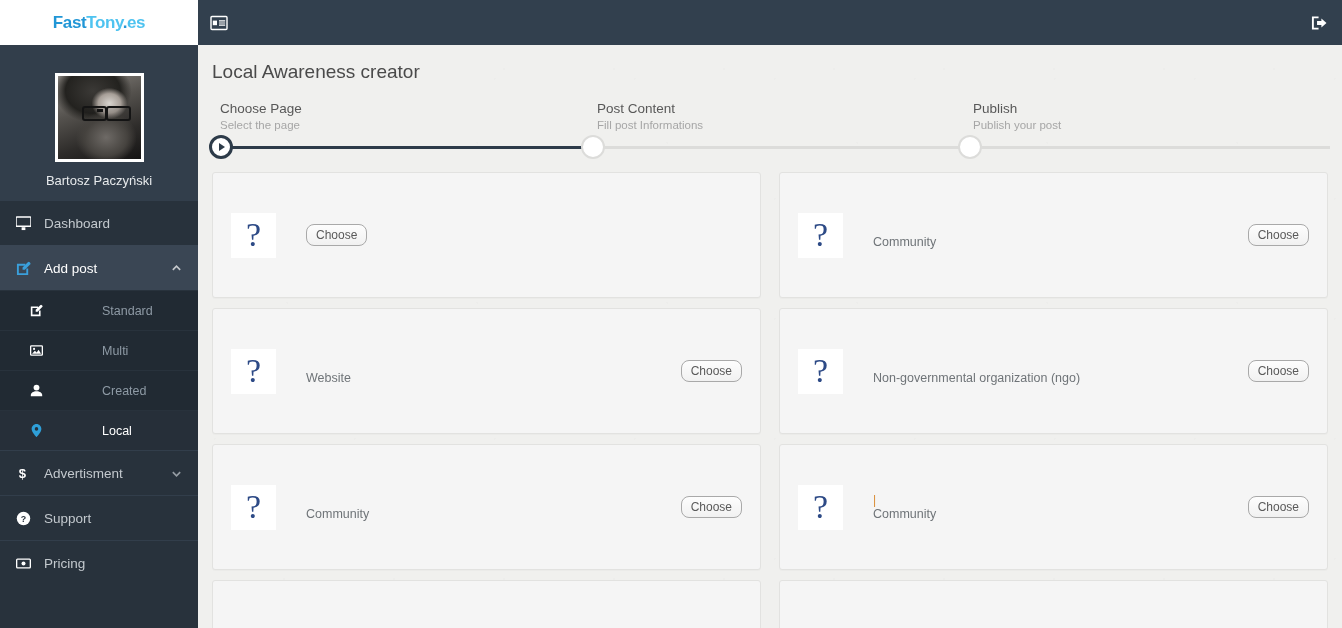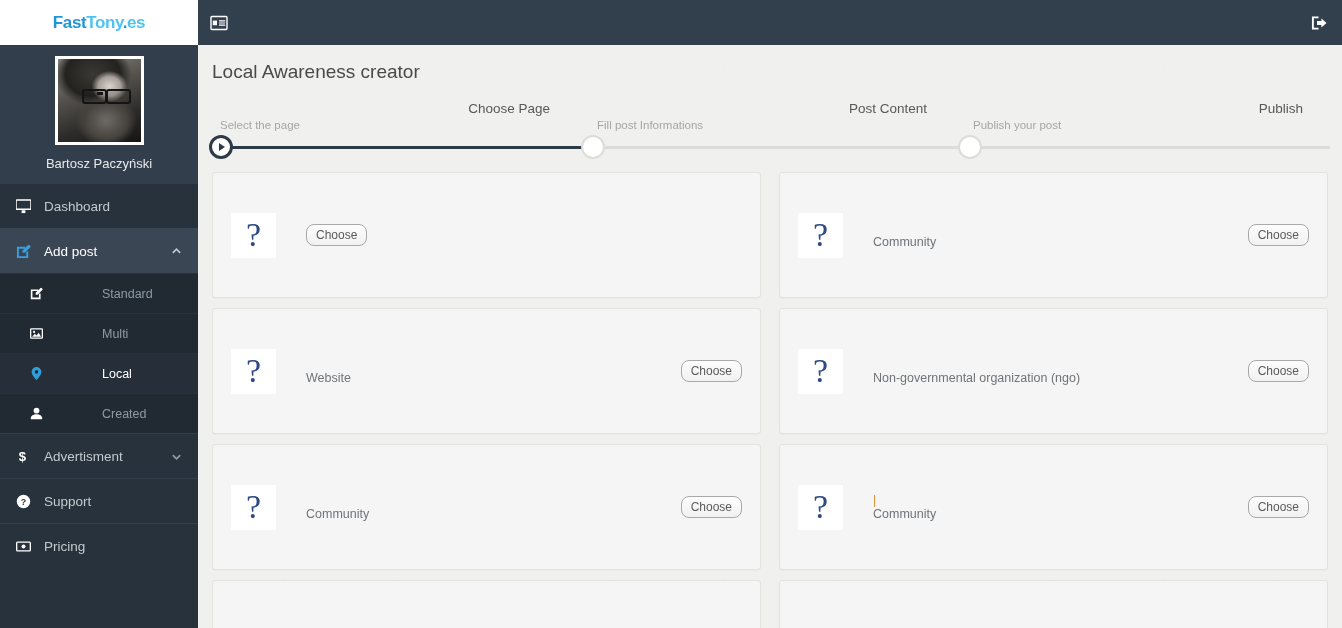--- a/index.html
+++ b/index.html
@@ -24,21 +24,21 @@
   }
   .logo-text {
     font-size: 17px; font-weight: bold; letter-spacing: -0.4px;
     font-family: "Liberation Sans", sans-serif;
   }
   .logo-a { color: #2196d6; }
   .logo-b { color: #4ec3f0; }
   .logo-dot { color: #2196d6; }
 
   .profile {
-    padding: 11px 0 12px 0;
+    padding: 28px 0 12px 0;
     display: flex; flex-direction: column; align-items: center;
     background: #323e4b;
   }
   .avatar {
     width: 89px; height: 89px;
     border: 3px solid #ffffff;
     background: #3a3a3a;
     position: relative; overflow: hidden;
   }
   .avatar .face {
@@ -132,21 +132,21 @@
   .page-title {
     font-size: 19px; color: #4a4a4a; font-weight: normal;
     padding: 16px 0 0 14px;
   }
 
   
   .stepper { position: relative; margin: 18px 12px 0 12px; height: 58px; }
   .step {
     position: absolute; top: 0; width: 330px;
   }
-  .step .st-title { font-size: 13.5px; color: #585858; text-align: right; }
+  .step .st-title { font-size: 13.5px; color: #585858; }
   .step .st-sub { font-size: 11.5px; color: #a6a6a6; margin-top: 3px; }
   .track {
     position: absolute; left: 8px; right: 0; top: 45px;
     height: 3px; background: #dcdcda;
   }
   .track .fill {
     position: absolute; left: 0; top: 0; height: 3px; background: #2d3b49;
   }
   .node {
     position: absolute; top: 34px;
@@ -266,36 +266,36 @@
         <div class="sub-item">
           <span class="ico">
             <svg width="13" height="13" viewBox="0 0 16 16" fill="currentColor">
                 <rect x="0.8" y="2.2" width="14.4" height="11.6" rx="1" fill="none" stroke="currentColor" stroke-width="1.6"></rect>
                 <circle cx="5" cy="6" r="1.3"></circle>
                 <path d="M2.5 12 6 8.2l2.2 2.3L10.6 7l3 5z"></path>
               </svg>
           </span>
           <span class="label">Multi</span>
         </div>
-        <div class="sub-item selected">
-          <span class="ico">
-            <svg width="13" height="13" viewBox="0 0 12 16" fill="currentColor">
-                <path d="M6 0C2.7 0 0 2.7 0 6c0 4.2 6 10 6 10s6-5.8 6-10c0-3.3-2.7-6-6-6zm0 8.2A2.2 2.2 0 1 1 6 3.8a2.2 2.2 0 0 1 0 4.4z"></path>
-              </svg>
-          </span>
-          <span class="label">Local</span>
-        </div>
         <div class="sub-item">
           <span class="ico">
             <svg width="13" height="13" viewBox="0 0 16 16" fill="currentColor">
                 <circle cx="8" cy="4.4" r="3.6"></circle>
                 <path d="M8 9c-4 0-7 2.1-7 4.6V15h14v-1.4C15 11.1 12 9 8 9z"></path>
               </svg>
           </span>
           <span class="label">Created</span>
+        </div>
+        <div class="sub-item selected">
+          <span class="ico">
+            <svg width="13" height="13" viewBox="0 0 12 16" fill="currentColor">
+                <path d="M6 0C2.7 0 0 2.7 0 6c0 4.2 6 10 6 10s6-5.8 6-10c0-3.3-2.7-6-6-6zm0 8.2A2.2 2.2 0 1 1 6 3.8a2.2 2.2 0 0 1 0 4.4z"></path>
+              </svg>
+          </span>
+          <span class="label">Local</span>
         </div>
       </div>
 
       <div class="nav-item">
         <span class="ico">
           <svg width="15" height="15" viewBox="0 0 10 16" fill="currentColor">
               <text x="0" y="13" font-size="14" font-family="Liberation Sans, sans-serif" font-weight="bold" fill="currentColor">$</text>
             </svg>
         </span>
         <span class="label">Advertisment</span>

